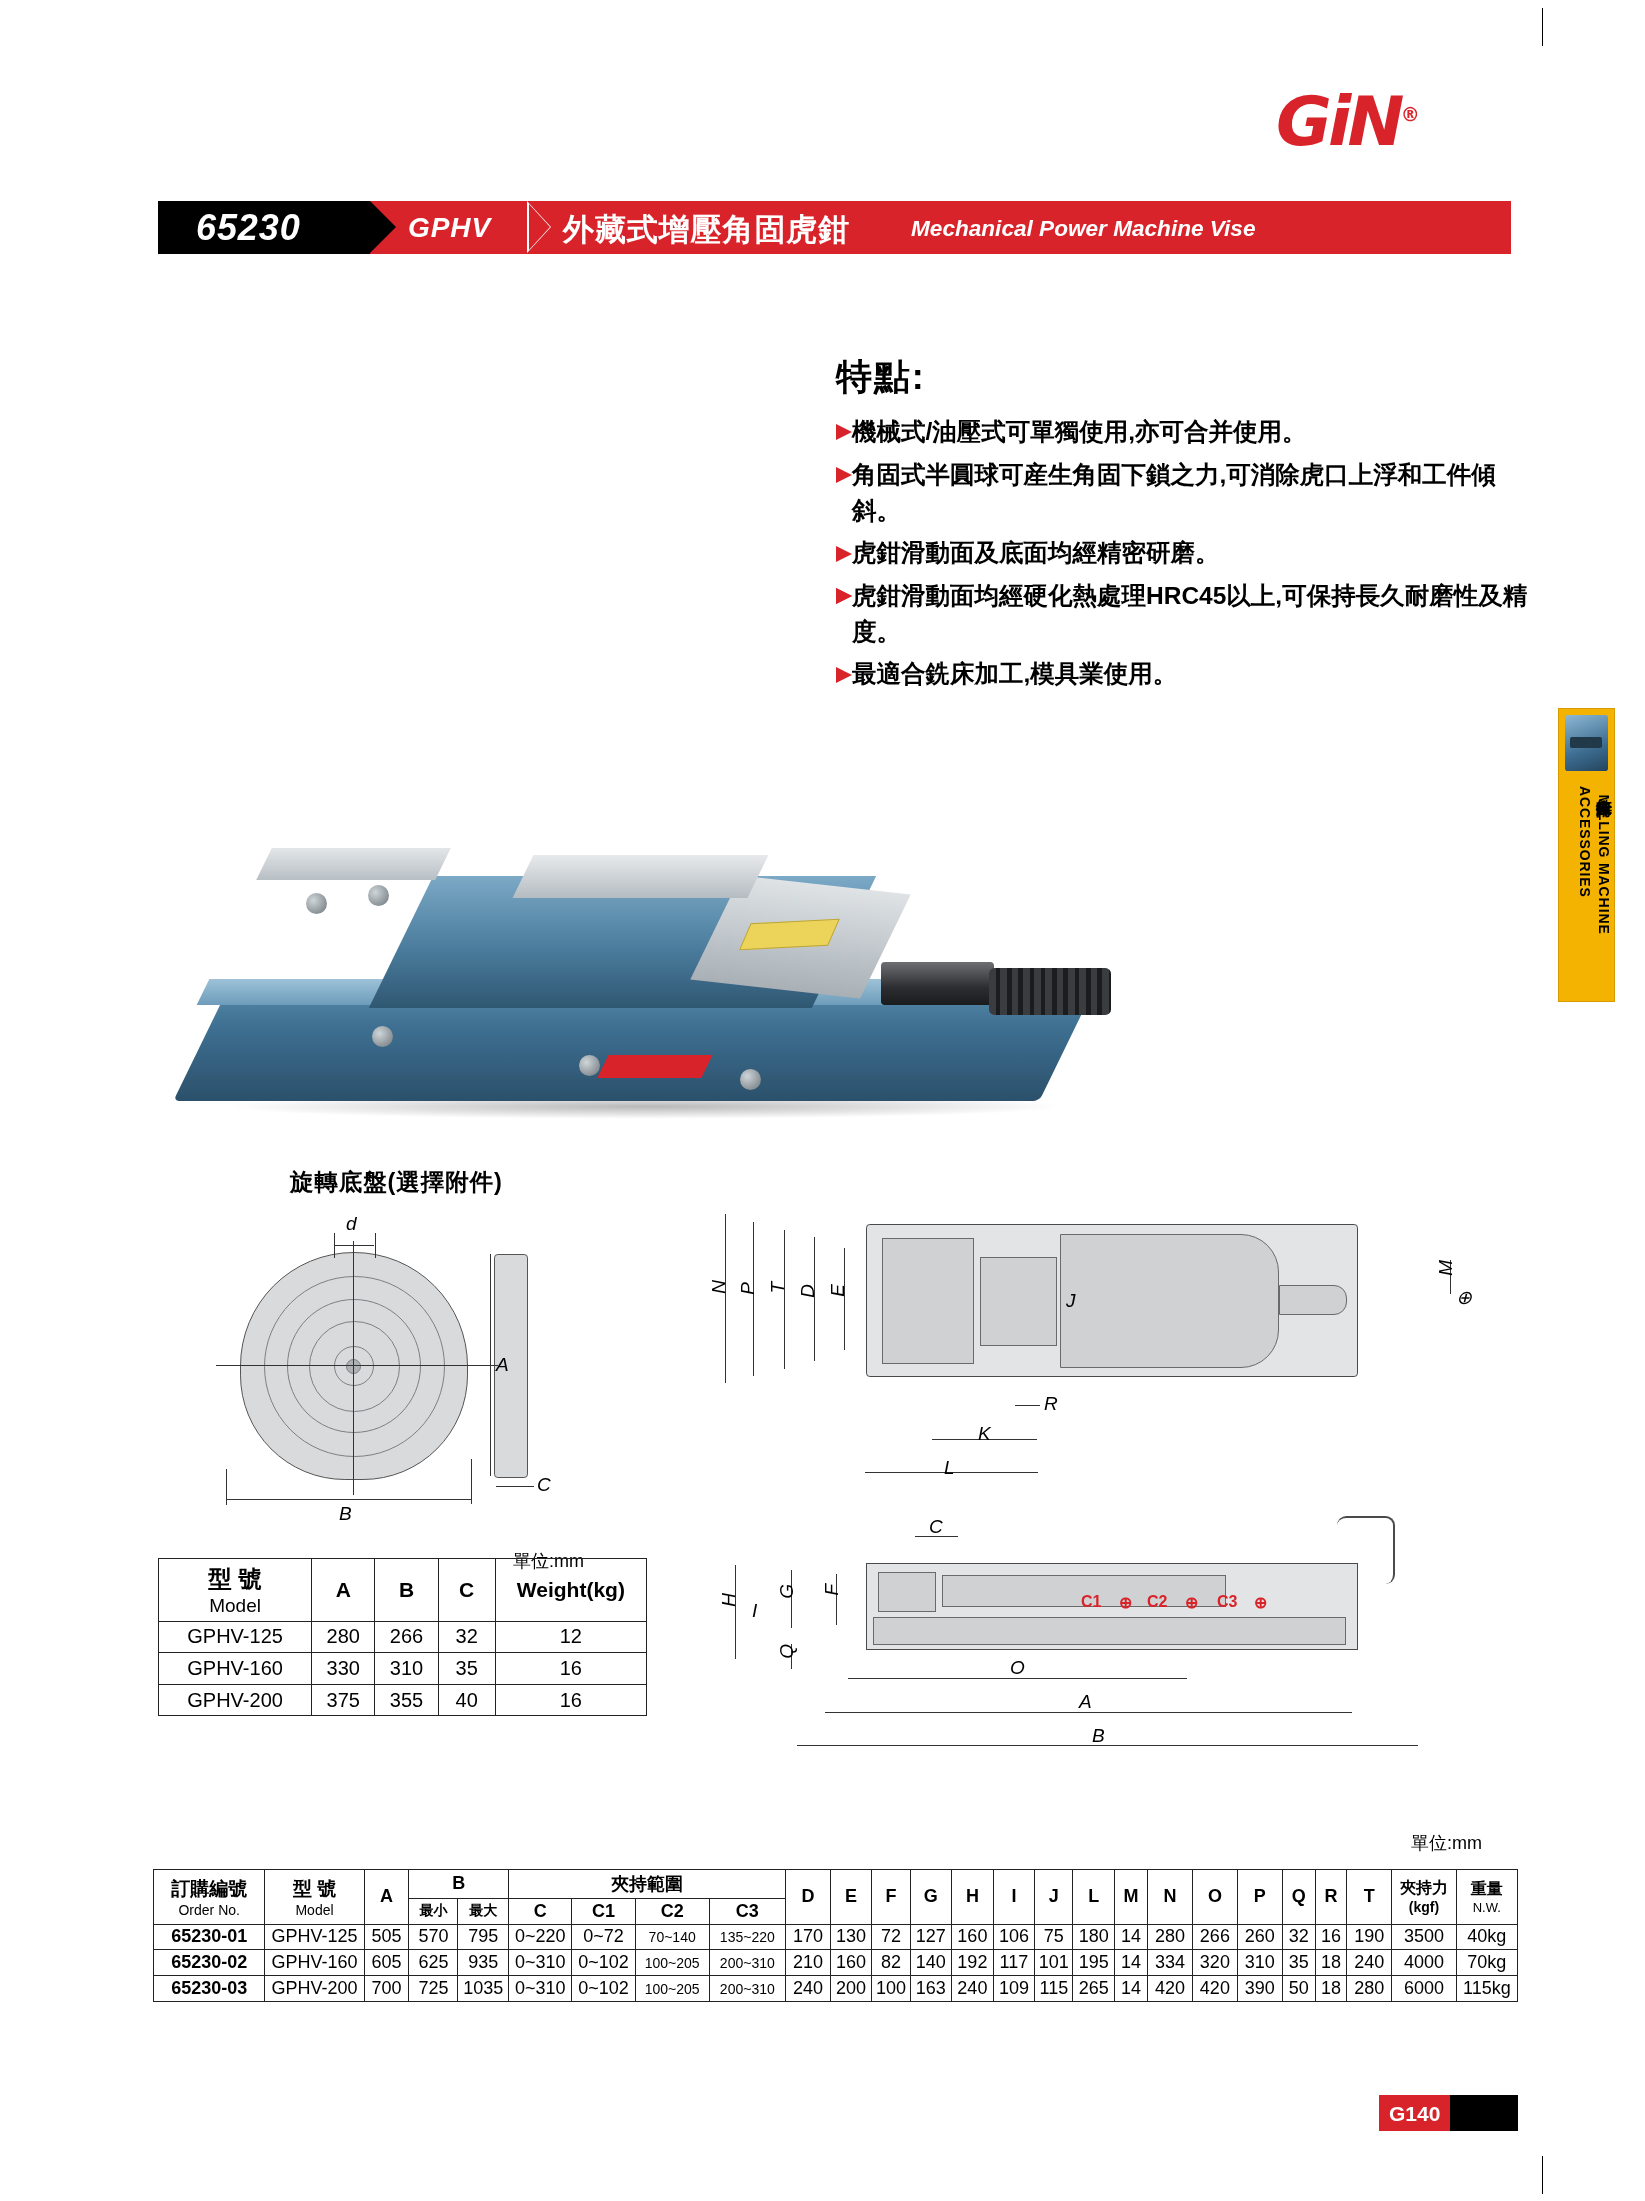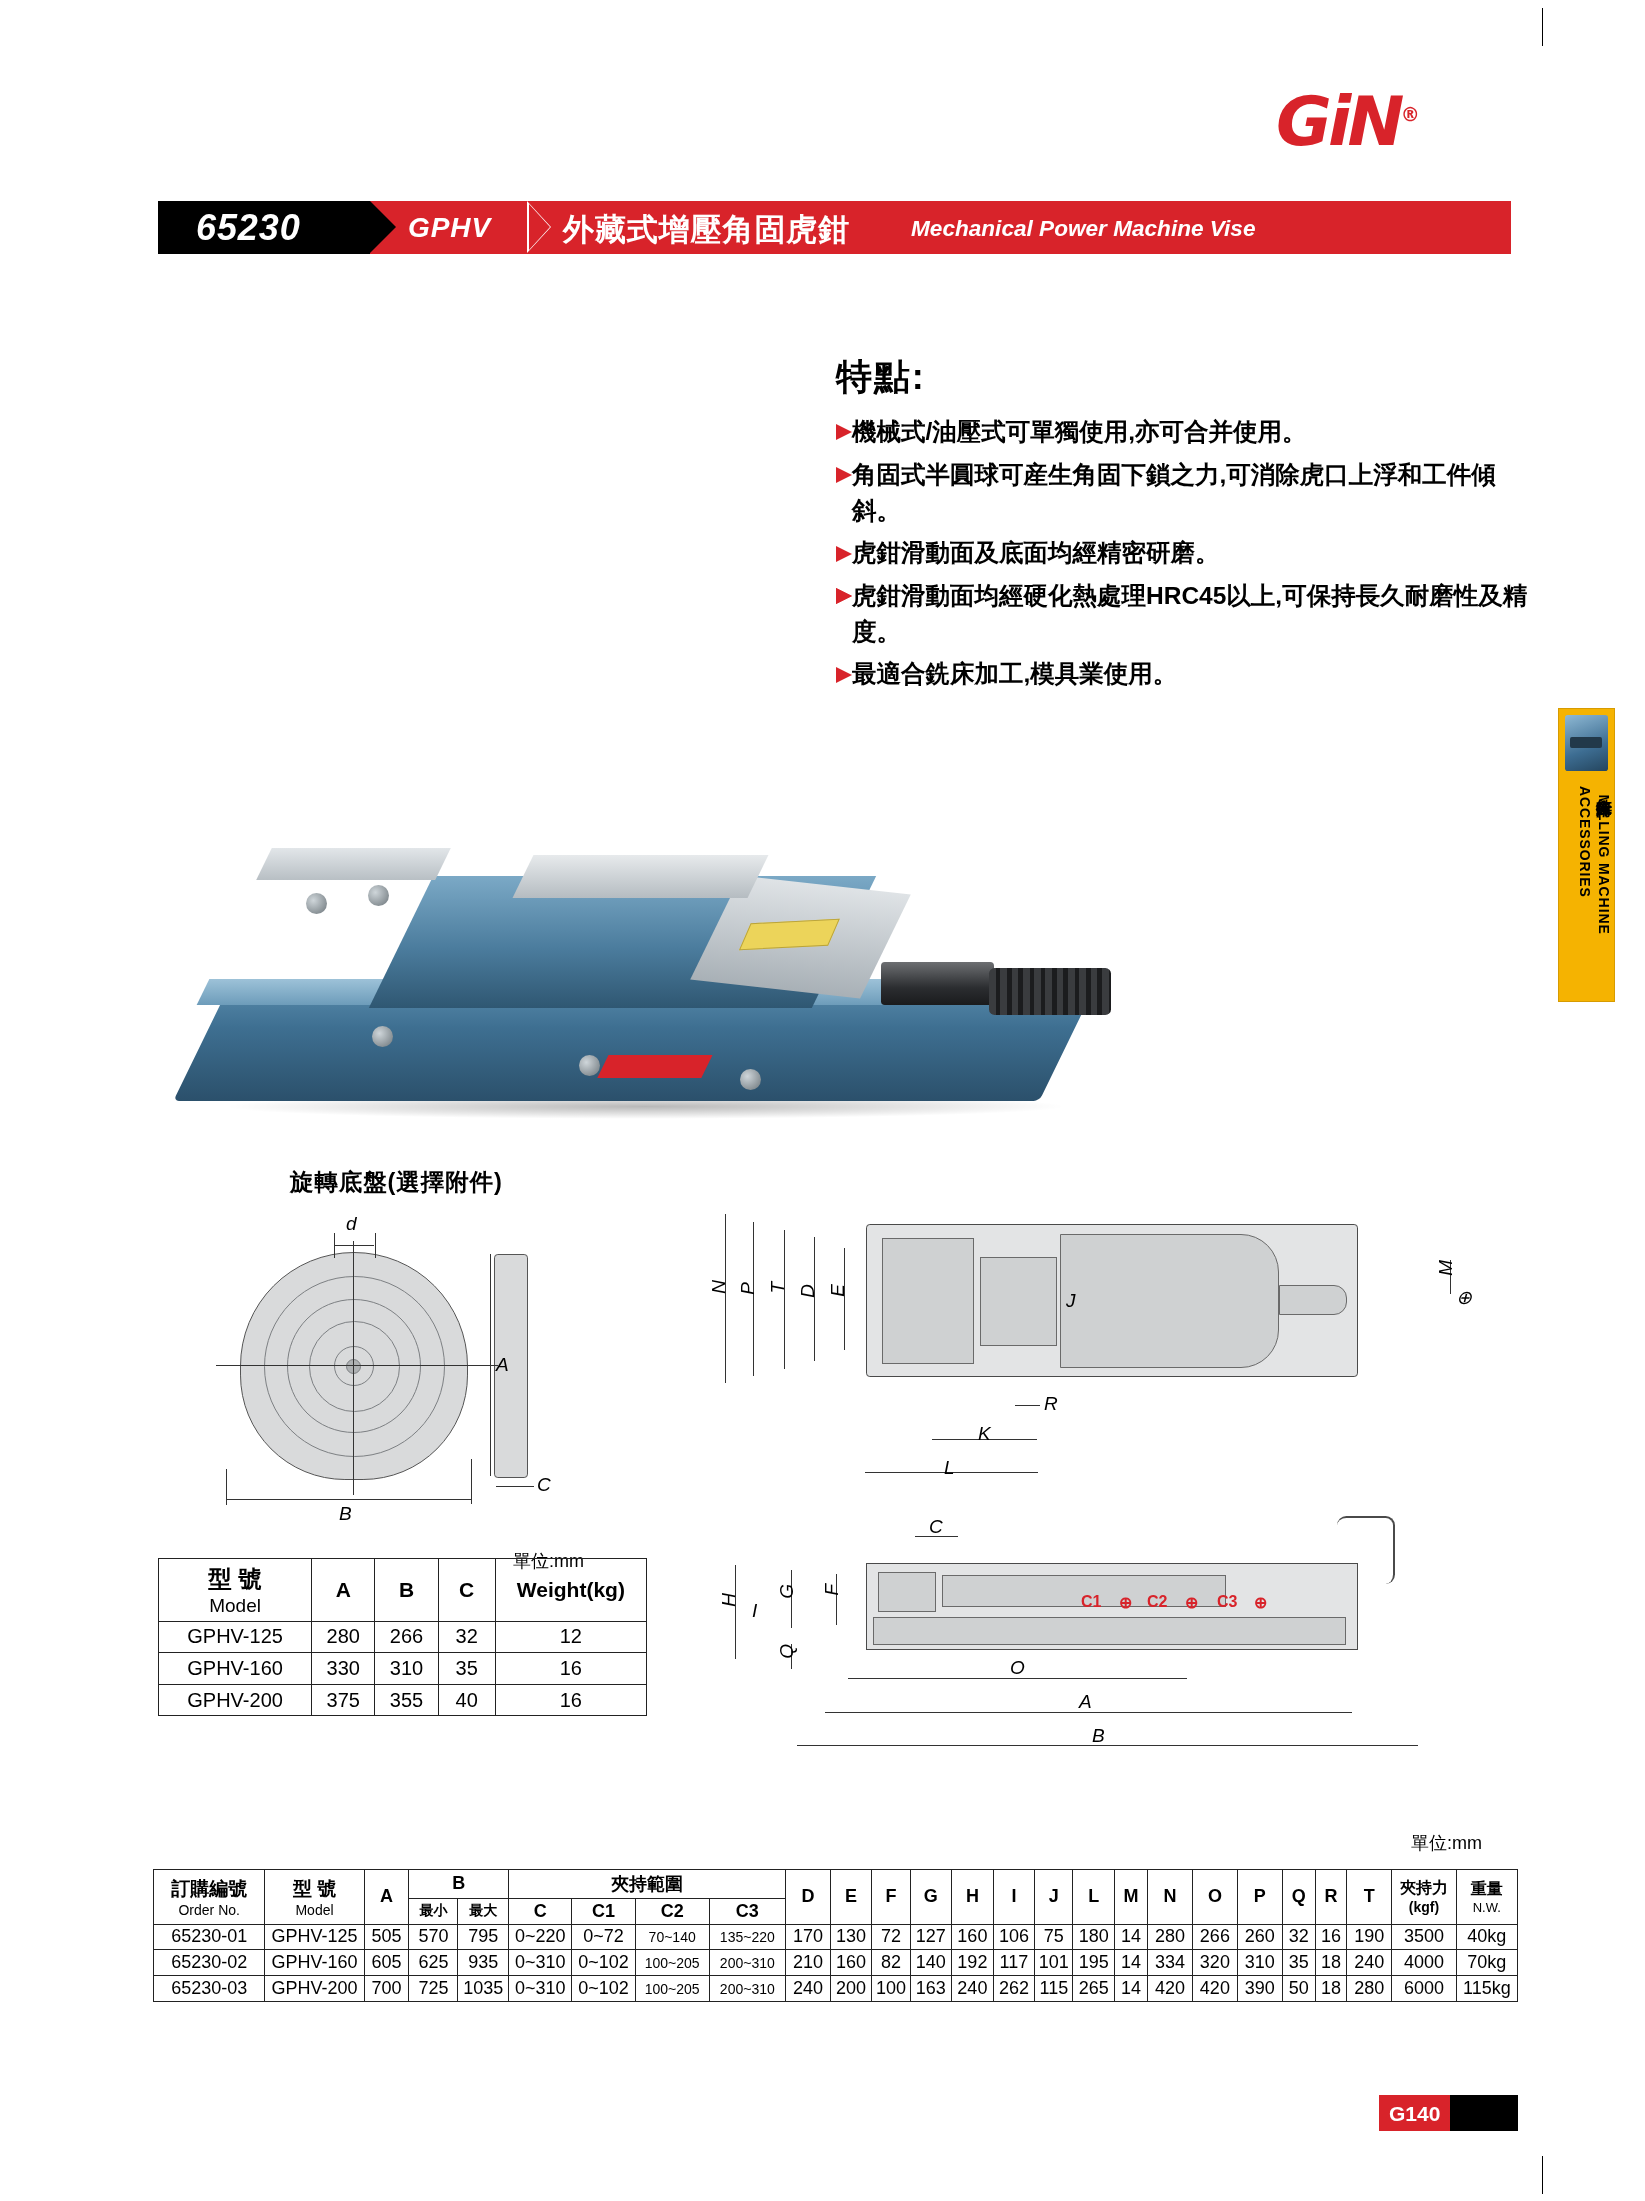--- a/index.html
+++ b/index.html
@@ -205,21 +205,21 @@
   .tbl1 .modelcol{width:141px;text-align:center;}
 
   .tbl2{
     position:absolute;left:153px;top:1869px;font-size:18px;width:1365px;
   }
   .tbl2 th,.tbl2 td{
     border:0.9px solid #222;padding:1.9px 2.8px;text-align:center;font-weight:normal;
     white-space:nowrap;
   }
   .tbl2 th{font-weight:bold;font-size:18px;}
-  .tbl2 td.b{font-weight:normal;}
+  .tbl2 td.b{font-weight:bold;}
   .tbl2 td.small{font-size:14px;}
   .tbl2 th.small{font-size:14px;}
 
   
   .tech{position:absolute;left:697px;top:1205px;width:819px;height:631px;}
   .tv{position:absolute;left:169px;top:19px;width:490px;height:151px;
       background:#e3e4e5;border:1.9px solid #4a4a4a;border-radius:3.8px;}
   .tv-in{position:absolute;background:#cfd1d2;border:1.4px solid #6a6a6a;}
   .sv{position:absolute;left:169px;top:358px;width:490px;height:85px;
       background:#e3e4e5;border:1.9px solid #4a4a4a;}
@@ -549,21 +549,21 @@
       <td>1035</td>
       <td>0~310</td>
       <td>0~102</td>
       <td class="small">100~205</td>
       <td class="small">200~310</td>
       <td>240</td>
       <td>200</td>
       <td>100</td>
       <td>163</td>
       <td>240</td>
-      <td>262</td>
+      <td>109</td>
       <td>115</td>
       <td>265</td>
       <td>14</td>
       <td>420</td>
       <td>420</td>
       <td>390</td>
       <td>50</td>
       <td>18</td>
       <td>280</td>
       <td>6000</td>

